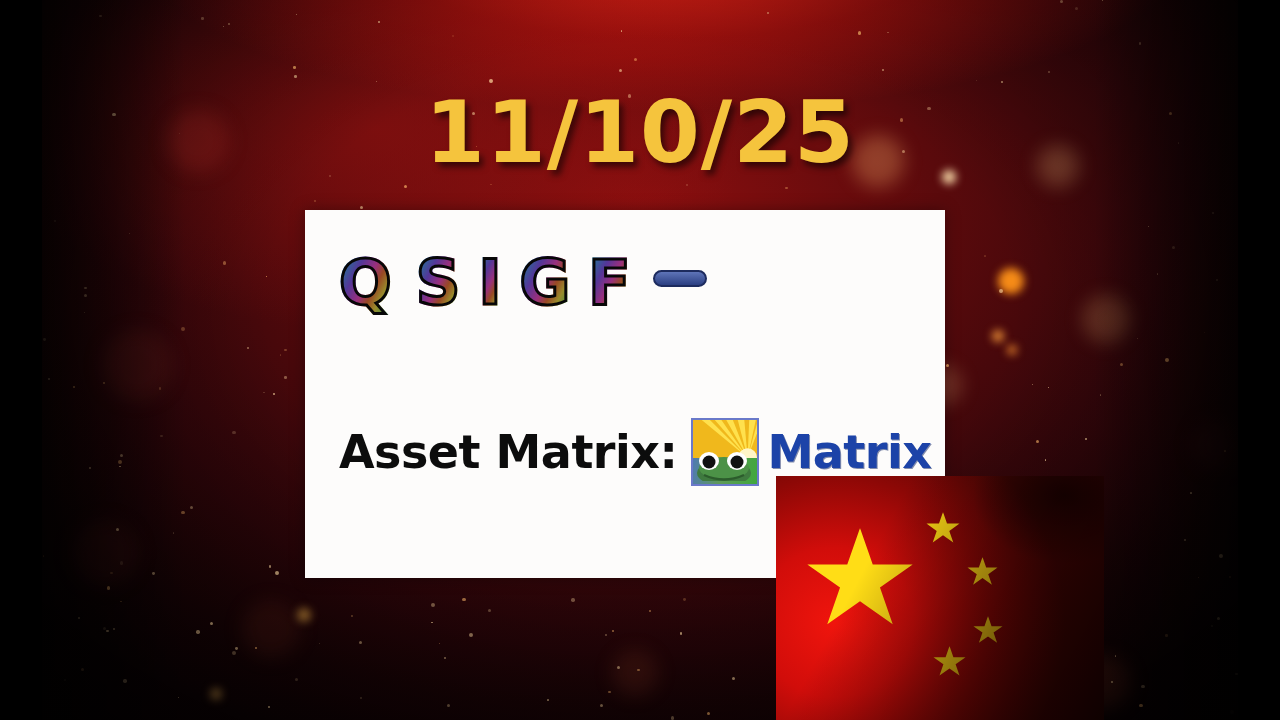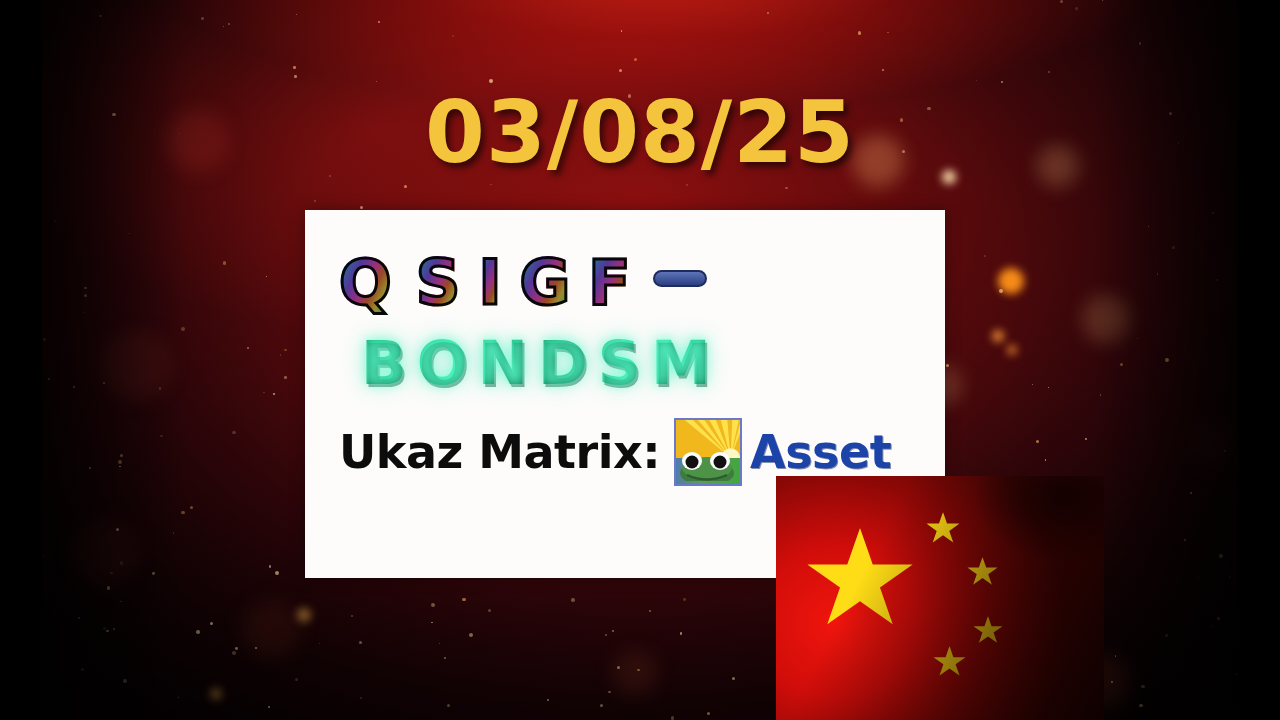--- a/index.html
+++ b/index.html
@@ -436,39 +436,38 @@
         <i style="left:1123.1px;top:634.4px;width:2.6px;height:2.6px;opacity:0.27;background:#ffb86b"></i>
         <i style="left:502.5px;top:425.1px;width:3.9px;height:3.9px;opacity:0.30;background:#ffd9a0"></i>
         <i style="left:118.3px;top:435.1px;width:2.4px;height:2.4px;opacity:0.18;background:#ffd9a0"></i>
         <i style="left:341.6px;top:460.4px;width:1.6px;height:1.6px;opacity:0.47;background:#ffd9a0"></i>
         <i style="left:876.3px;top:326.6px;width:3.1px;height:3.1px;opacity:0.40;background:#ffb86b"></i>
       </div>
   </div>
 
   <div style="position:absolute;left:42px;top:82px;width:1196px;text-align:center;z-index:25;">
     <span style="font-family:'DejaVu Sans',sans-serif;font-weight:700;font-size:86px;color:#f5c43d;
-                 letter-spacing:1px;text-shadow:4px 5px 6px rgba(0,0,0,.55);">03/08/25</span>
+                 letter-spacing:1px;text-shadow:4px 5px 6px rgba(0,0,0,.55);">11/10/25</span>
   </div>
 
   <div id="card">
     <div class="card-inner">
 
       <div class="line1">
         <span class="rb q">Q</span>
         <span class="rb">S</span>
         <span class="rb">I</span>
         <span class="rb">G</span>
         <span class="rb">F</span>
         <span class="dash"></span>
       </div>
 
-      <div class="line2">BONDSM</div>
 
       <div class="line3">
-        <span class="l3-black">Ukaz Matrix:</span>
+        <span class="l3-black">Asset Matrix:</span>
 
         <span class="pepe">
           <svg class="rays" viewBox="0 0 68 68" preserveAspectRatio="none" aria-hidden="true">
             <rect x="0" y="0" width="68" height="68" fill="#f0b81c"></rect>
             <g fill="#ffe14d">
               <polygon points="58,40 2,-6 12,-6"></polygon>
               <polygon points="58,40 18,-6 26,-6"></polygon>
               <polygon points="58,40 32,-6 40,-6"></polygon>
               <polygon points="58,40 46,-6 54,-6"></polygon>
               <polygon points="58,40 60,-6 68,-6"></polygon>
@@ -481,21 +480,21 @@
             <ellipse cx="28" cy="22" rx="27" ry="13" fill="#3f7a3f"></ellipse>
             <ellipse cx="28" cy="17" rx="25" ry="11" fill="#4c9247"></ellipse>
             <ellipse cx="13" cy="10" rx="10" ry="9" fill="#ffffff"></ellipse>
             <ellipse cx="41" cy="10" rx="10" ry="9" fill="#ffffff"></ellipse>
             <ellipse cx="13" cy="11" rx="6.5" ry="6.5" fill="#111"></ellipse>
             <ellipse cx="41" cy="11" rx="6.5" ry="6.5" fill="#111"></ellipse>
             <path d="M8 24 q20 9 40 0" stroke="#2c5c2c" stroke-width="2.4" fill="none"></path>
           </svg>
         </span>
 
-        <span class="l3-blue">Asset</span>
+        <span class="l3-blue">Matrix</span>
       </div>
 
     </div>
   </div>
 
   <div id="flag">
     <span class="star" style="left:30px;top:52px;width:108px;height:104px;"></span>
     <span class="star" style="left:150px;top:36px;width:34px;height:33px;"></span>
     <span class="star" style="left:191px;top:81px;width:31px;height:30px;"></span>
     <span class="star" style="left:197px;top:140px;width:30px;height:29px;"></span>

